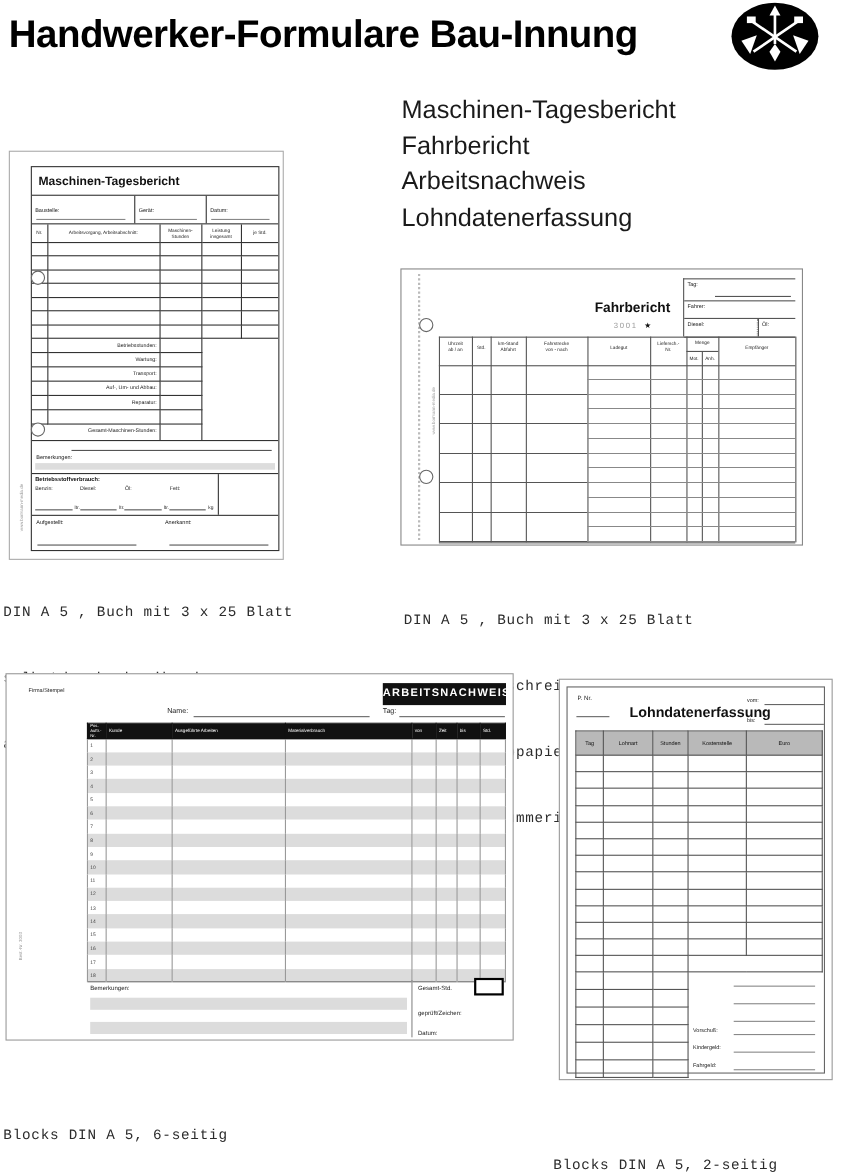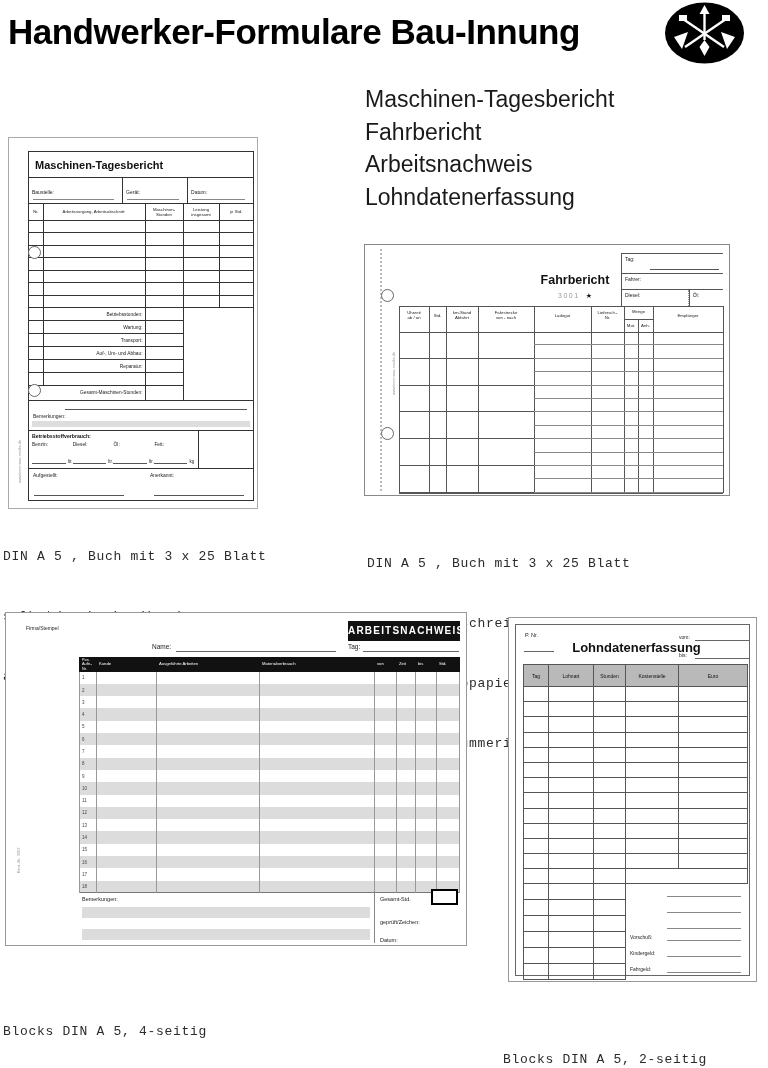--- a/index.html
+++ b/index.html
@@ -598,21 +598,21 @@
   <div class="a-stripe" style="left:76px; top:294px;"></div>
   <div class="a-stripe" style="left:76px; top:316px;"></div>
   <span class="abs t55 lbl" style="left:374px; top:283px;">Gesamt-Std.</span>
   <div class="a-bold-box"></div>
   <span class="abs t55 lbl" style="left:374px; top:306px;">geprüft/Zeichen:</span>
   <span class="abs t55 lbl" style="left:374px; top:324px;">Datum:</span>
   <div class="vtext" style="left:10px; top:260px;">Best.-Nr. 3003</div>
 </div>
 
 <div class="abs caption" style="left:3px; top:982px;">
-  <div>Blocks DIN A 5, 4-seitig</div>
+  <div>Blocks DIN A 5, 6-seitig</div>
   
   
 </div>
 
 <div class="sheet" id="l-sheet">
   <div class="l-inner"></div>
   <span class="abs t55 lbl" style="left:16px; top:14px;">P. Nr.</span>
   <i class="abs uline" style="left:15px; top:22px; width:30px; height:12px;"></i>
   <div class="l-title">Lohndatenerfassung</div>
   <span class="abs t5 lbl" style="left:170px; top:16px;">vom:</span>

